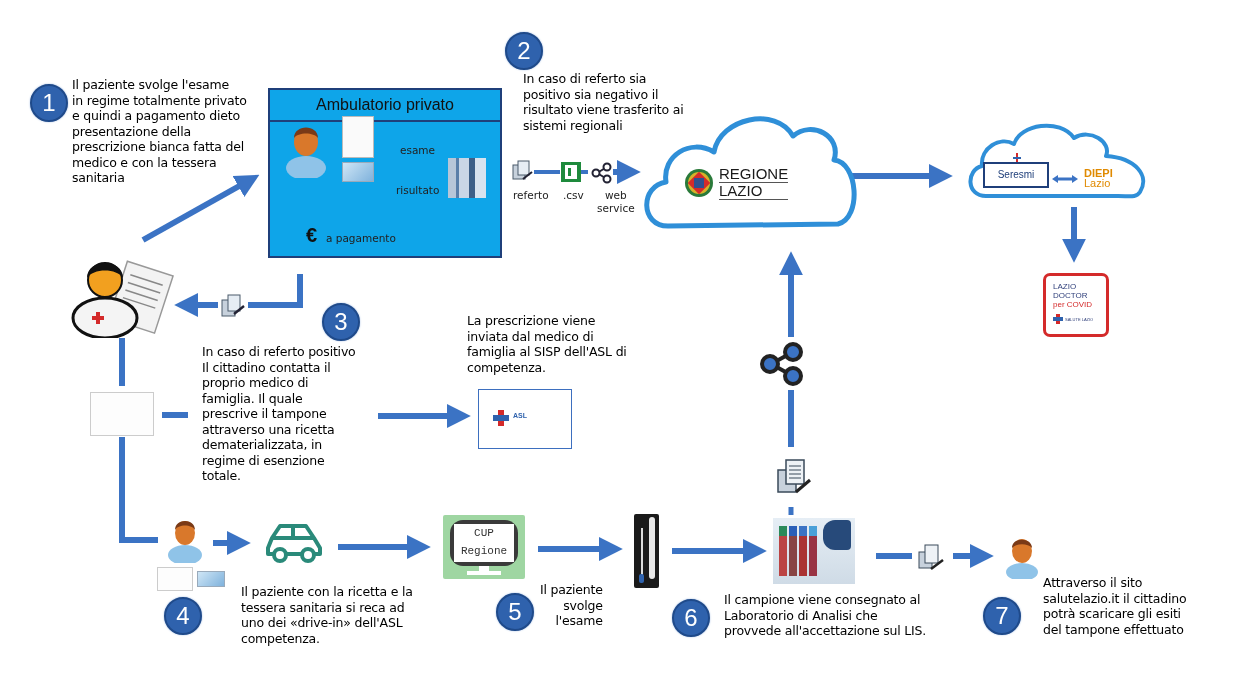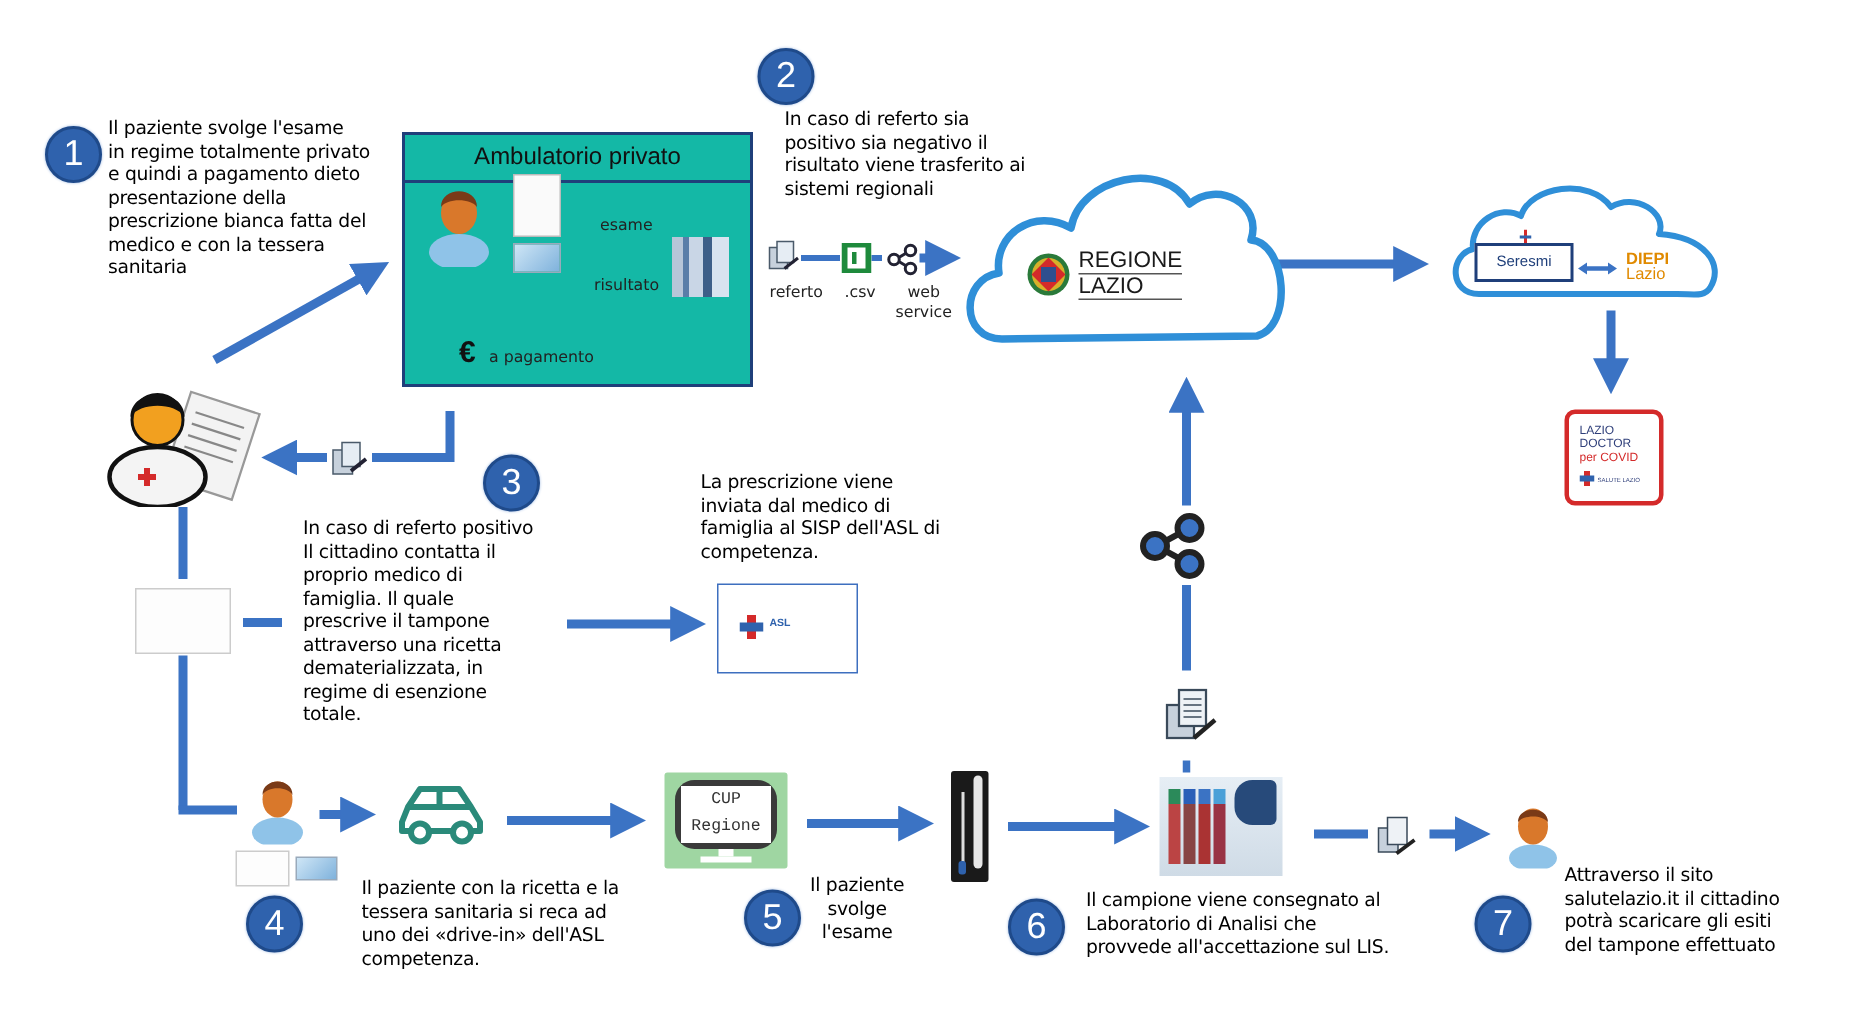--- a/index.html
+++ b/index.html
@@ -4,21 +4,21 @@
 <style>
   html, body { margin:0; padding:0; background:#ffffff; }
   body { width:1240px; height:674px; position:relative; overflow:hidden;
          font-family:"Liberation Sans", sans-serif; color:#111; }
   #canvas { position:absolute; left:0; top:0; width:1240px; height:674px; }
   .txt { position:absolute; font-family:"DejaVu Sans", sans-serif; font-size:12.5px; line-height:15.5px; color:#000000; white-space:pre-line; letter-spacing:-0.2px; }
   .badge { position:absolute; width:34px; height:34px; border-radius:50%; background:#2f62ad;
            border:2px solid #1f4a8a; color:#fff; font-family:"Liberation Sans", sans-serif;
            font-size:24px; line-height:34px; text-align:center; box-shadow:0 0 2px #9bb7e0; }
   .lbl { position:absolute; font-family:"DejaVu Sans", sans-serif; font-size:10.5px; color:#222; text-align:center; }
-  .amb-box { position:absolute; left:268px; top:88px; width:230px; height:166px; border:2px solid #1f3f7a; background:#14b8a6; }
+  .amb-box { position:absolute; left:268px; top:88px; width:230px; height:166px; border:2px solid #1f3f7a; background:#0ea5e9; }
   .amb-head { height:30px; border-bottom:2px solid #1f3f7a; text-align:center; font-size:16px; line-height:30px; font-family:"Liberation Sans", sans-serif; }
   .asl-box { position:absolute; left:478px; top:389px; width:92px; height:58px; border:1.5px solid #3d6fbf; background:#fff; }
   .cup { position:absolute; left:443px; top:515px; width:82px; height:64px; background:#9fd6a2; border-radius:2px; }
   .cup-screen { position:absolute; left:7px; top:5px; width:68px; height:46px; background:#3a3a3a; border-radius:13px; }
   .cup-inner { position:absolute; left:4px; top:4px; width:60px; height:38px; background:#fff; font-family:"Liberation Mono", monospace; font-size:11px; color:#333; text-align:center; line-height:18px; }
   .ldc { position:absolute; left:1043px; top:273px; width:60px; height:58px; border:3px solid #d42a2a; border-radius:7px; background:#fff; }
   .seresmi { position:absolute; left:983px; top:162px; width:62px; height:22px; border:2px solid #1f3f7a; background:#fff; font-size:10px; text-align:center; line-height:22px; color:#1f3f7a; }
 </style>
 </head>
 <body>
@@ -98,21 +98,21 @@
 famiglia. Il quale
 prescrive il tampone
 attraverso una ricetta
 dematerializzata, in
 regime di esenzione
 totale.</div>
 <div class="txt" style="left:241px;top:574px;margin-top:10px;">Il paziente con la ricetta e la
 tessera sanitaria  si reca ad
 uno dei «drive-in» dell'ASL
 competenza.</div>
-<div class="txt" style="left:540px;top:582px;text-align:center;">Il paziente
+<div class="txt" style="left:540px;top:582px;text-align:right;">Il paziente
 svolge
 l'esame</div>
 <div class="txt" style="left:724px;top:592px;">Il campione viene consegnato al
 Laboratorio di Analisi che
 provvede all'accettazione sul LIS.</div>
 <div class="txt" style="left:1043px;top:575px;">Attraverso il sito
 salutelazio.it il cittadino
 potrà scaricare gli esiti
 del tampone effettuato</div>
 <div class="txt" style="left:467px;top:313px;">La prescrizione viene

